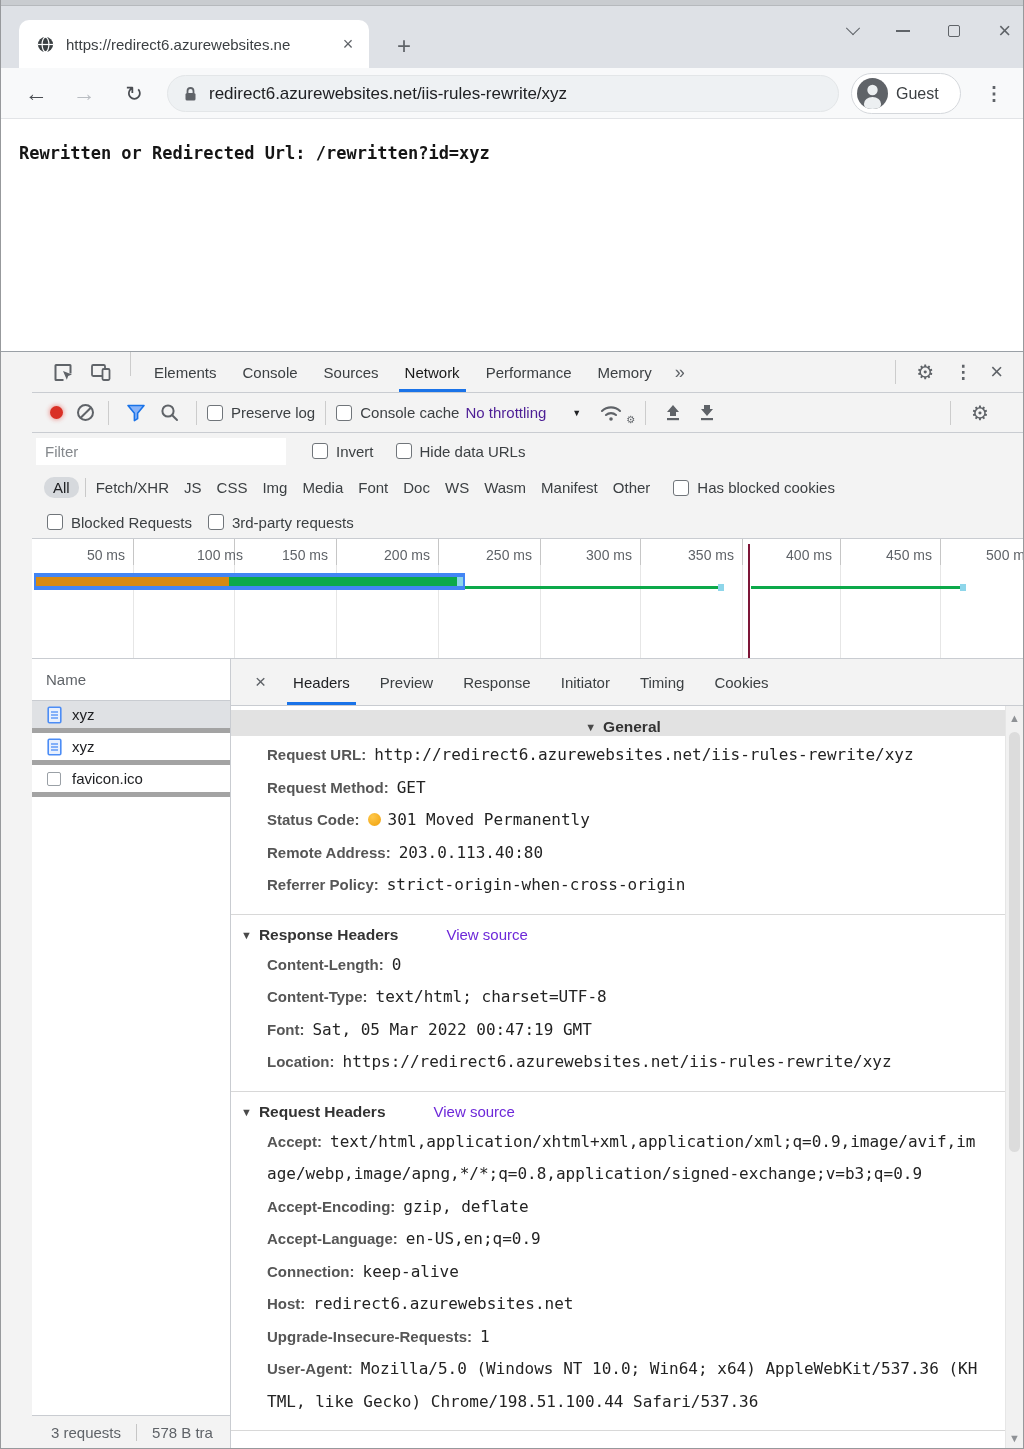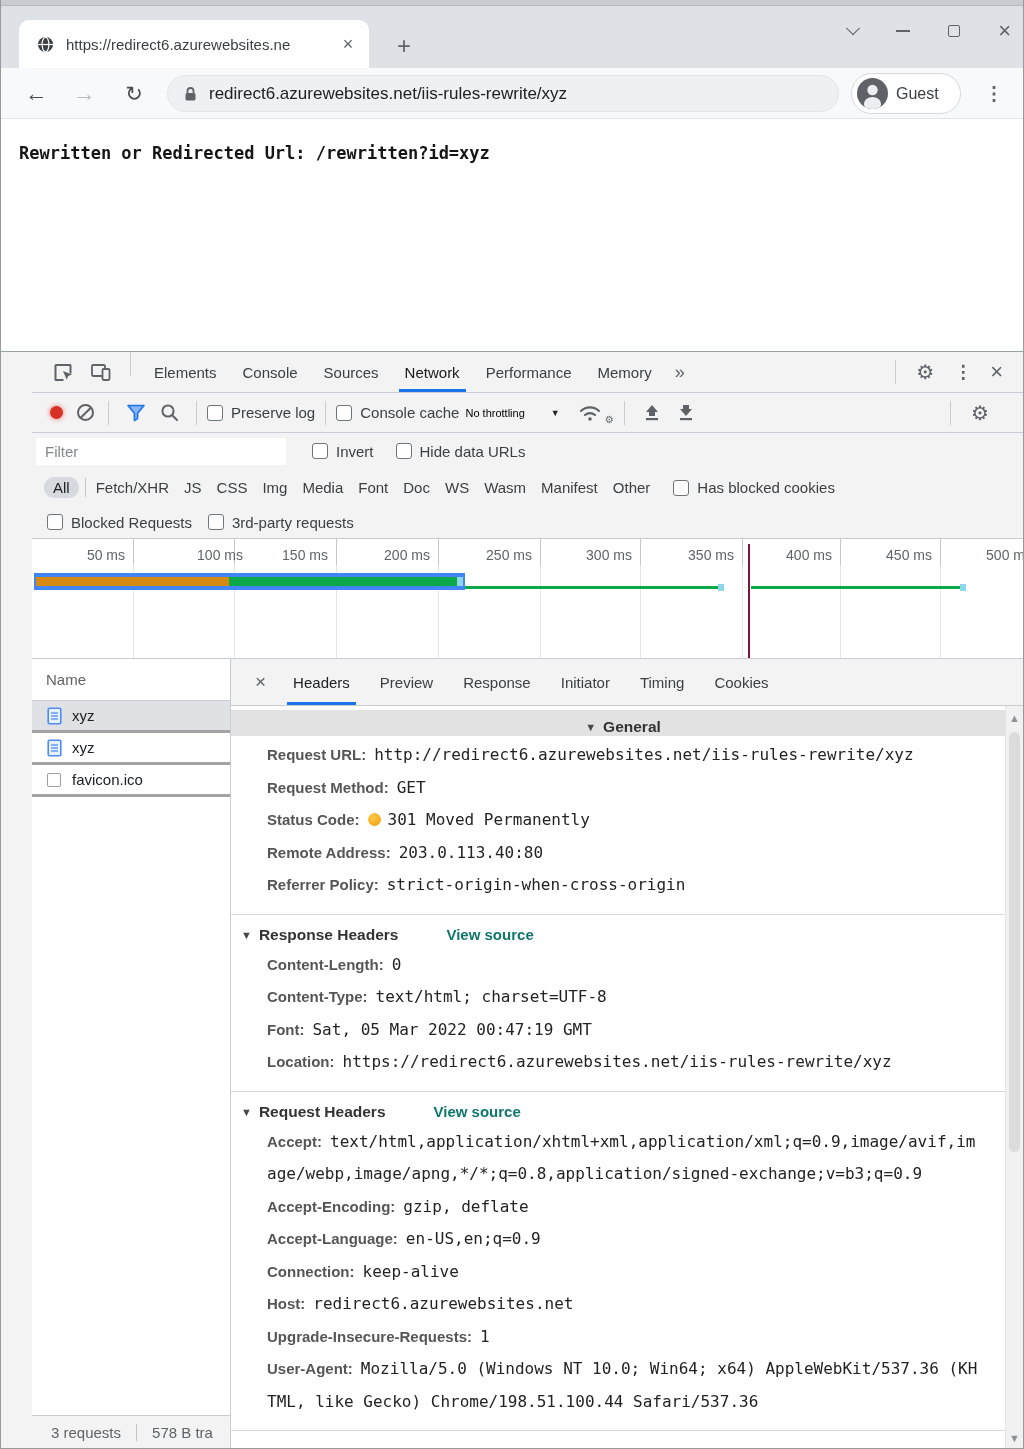--- a/index.html
+++ b/index.html
@@ -66,21 +66,21 @@
   .rec-dot { width:13px; height:13px; border-radius:50%; background:#d93025;
              box-shadow:0 0 4px 1px rgba(230,60,50,.45); margin:0 14px 0 4px; }
   .clear-ic { position:relative; width:17px; height:17px; border:2px solid #5f6368; border-radius:50%; margin-right:4px; }
   .clear-ic::after { content:""; position:absolute; left:-1px; top:5.5px; width:15px; height:2px;
                      background:#5f6368; transform:rotate(-45deg); }
   .cb { width:16px; height:16px; border:1.6px solid #70757a; border-radius:3px; background:#fff;
         flex:0 0 auto; margin-right:8px; }
   .cb-label { font-size:15px; color:#3c4043; white-space:nowrap; }
   .cb-group { display:flex; align-items:center; }
   .throttle { display:flex; align-items:center; margin:0 6px 0 6px; }
-  .throttle-label { font-size:11px; color:#000000; }
+  .throttle-label { font-size:15px; color:#4c1d95; }
   .dd-arrow { font-size:9px; color:#202124; margin-left:26px; }
   .icon-btn { display:flex; align-items:center; justify-content:center; padding:0 7px; }
   .wifi-wrap { position:relative; margin:0 4px; }
   .wifi-gear { position:absolute; right:-4px; bottom:-3px; font-size:10px; color:#5f6368; }
 
   .dt-filterrow { height:36px; flex:0 0 36px; display:flex; align-items:center; background:#f3f3f3; padding-left:4px; }
   .filter-input { width:250px; height:27px; border:none; background:#fff; font-size:15px; padding:0 9px;
                   font-family:"Liberation Sans",sans-serif; color:#202124; outline:none; }
   .filter-input::placeholder { color:#84888c; }
 
@@ -105,21 +105,21 @@
   .wf-tick1 { position:absolute; left:686px; top:45px; width:6px; height:7px; background:#8ed6ea; }
   .wf-line2 { position:absolute; left:719px; top:47px; width:209px; height:3px; background:#0ca94a; }
   .wf-tick2 { position:absolute; left:928px; top:45px; width:6px; height:7px; background:#8ed6ea; }
   .event-line { position:absolute; left:716px; top:5px; bottom:0; width:2px; background:#7d1537; }
 
   
   .dt-main { flex:1; display:flex; min-height:0; background:#fff; }
   .req-panel { position:relative; width:199px; flex:0 0 199px; border-right:1px solid #c9ccd1; background:#fff; }
   .req-header { height:42px; line-height:42px; padding-left:14px; font-size:15px; color:#5f6368;
                 border-bottom:1px solid #c9ccd1; }
-  .req-row { height:32px; display:flex; align-items:center; padding-left:15px; border-bottom:3px solid #a3a3a3;
+  .req-row { height:32px; display:flex; align-items:center; padding-left:15px; border-bottom:5px solid #a3a3a3;
              font-size:15px; color:#202124; }
   .req-row.selected { background:#dfe1e4; }
   .doc-ic { margin-right:10px; flex:0 0 auto; display:block; }
   .file-generic { width:14px; height:14px; border:1.6px solid #9aa0a6; border-radius:2px; background:#fff;
                   margin-right:11px; flex:0 0 auto; }
   .req-status { position:absolute; left:0; right:0; bottom:0; height:34px; background:#f3f3f3;
                 border-top:1px solid #c9ccd1; display:flex; align-items:center; padding-left:19px;
                 font-size:15px; color:#5f6368; white-space:nowrap; overflow:hidden; }
   .status-sep { width:1px; height:17px; background:#c6c6c6; margin:0 15px; flex:0 0 auto; }
 
@@ -129,21 +129,21 @@
   .dclose { display:flex; align-items:center; font-size:19px; color:#5f6368; padding:0 12px; }
   .dtab { position:relative; display:flex; align-items:center; padding:0 15px; font-size:15px; color:#3c4043; }
   .dtab.active { color:#202124; }
   .dtab.active::after { content:""; position:absolute; left:9px; right:9px; bottom:0; height:3px; background:#1a73e8; }
 
   .detail-body { position:absolute; left:0; top:47px; right:18px; bottom:0; overflow:hidden; background:#fff; }
   .sec-head { font-size:15.5px; font-weight:bold; color:#333; }
   .sec-head.general { margin-top:4px; height:26px; line-height:34px; background:#e2e2e2; padding-left:10px;text-align:center; }
   .sec-head.plain { border-top:1px solid #d8d8d8; margin-top:6px; padding:10px 0 0 10px; line-height:19px; }
   .disclosure { display:inline-block; font-size:11px; color:#4a4a4a; margin-right:7px; transform:translateY(-1px); }
-  .vs { font-weight:bold; font-size:15px; color:#0f766e; margin-left:48px; }
+  .vs { font-weight:normal; font-size:15px; color:#6d28d9; margin-left:48px; }
   .sec-rows { padding:3px 26px 6px 36px; }
   .kv { line-height:32.5px; word-break:break-all; }
   .k { font-weight:bold; font-size:15px; color:#565656; margin-right:8px; }
   .v { font-family:"DejaVu Sans Mono",monospace; font-size:16px; color:#232323; }
   .status-dot { display:inline-block; width:13px; height:13px; border-radius:50%;
                 background:radial-gradient(circle at 35% 30%, #ffc84a, #efa00b); margin:0 7px -1px 0; }
   .end-line { border-top:1px solid #d8d8d8; margin-top:6px; }
 
   .vscroll { position:absolute; right:0; top:47px; bottom:0; width:18px; background:#f1f1f1;
              border-left:1px solid #e6e6e6; }

